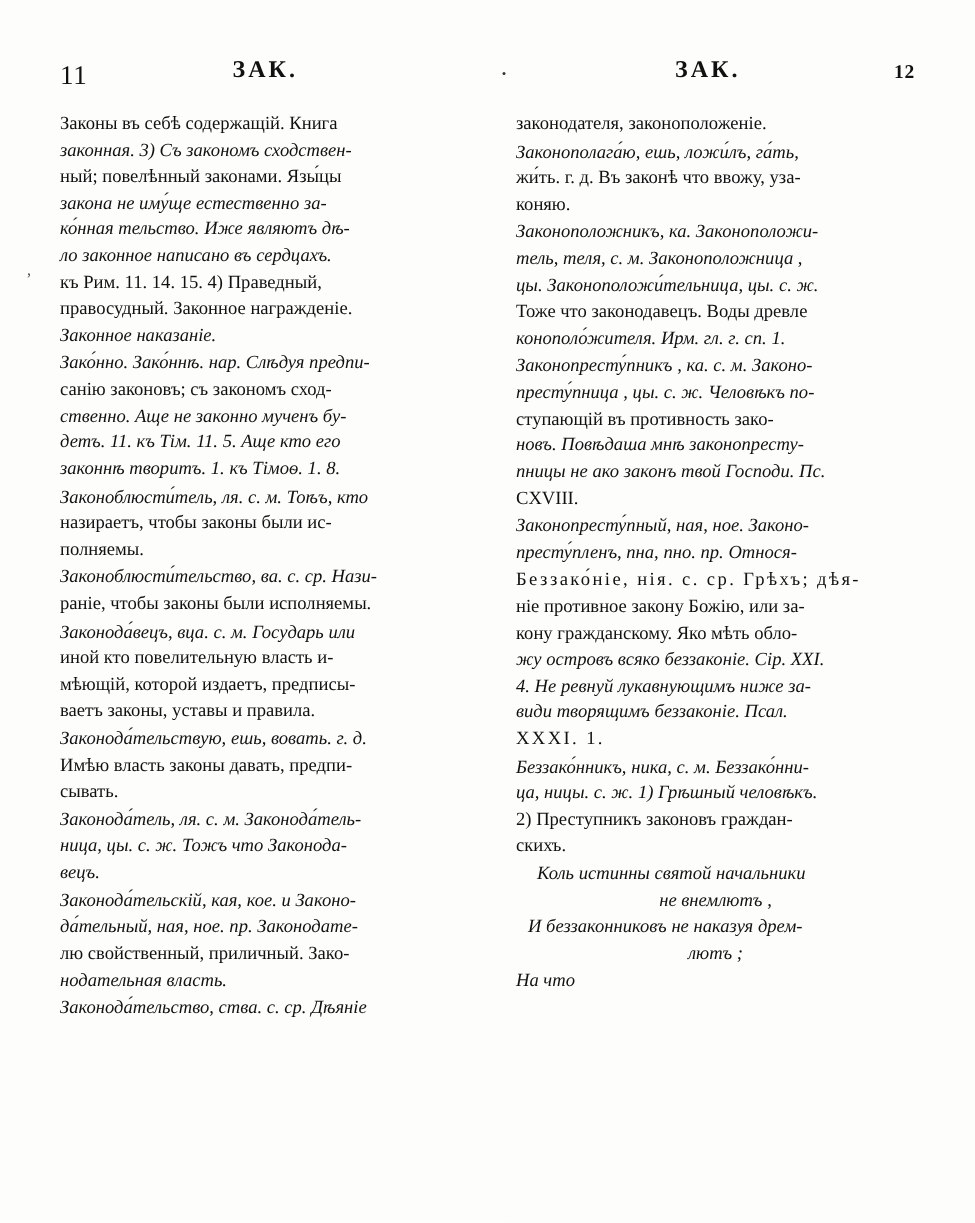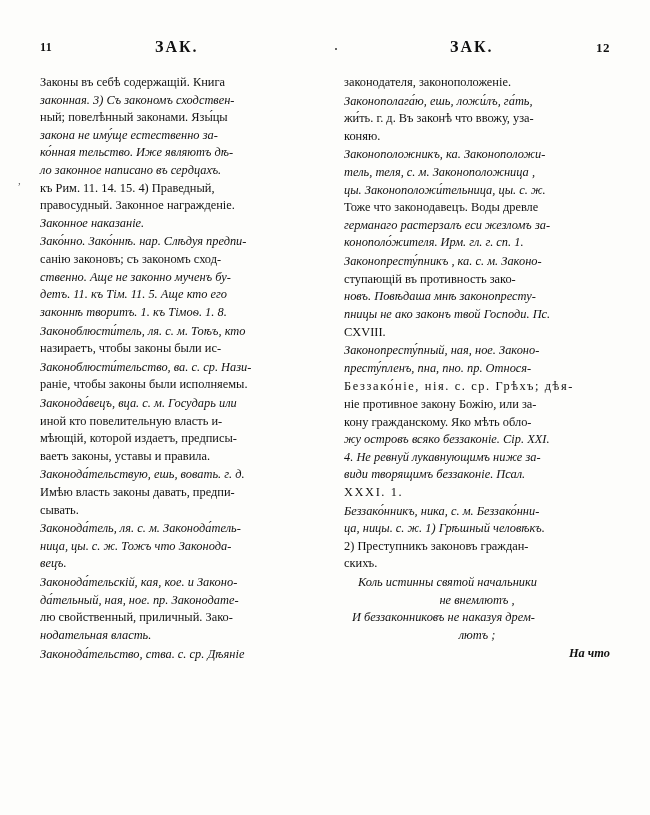--- a/index.html
+++ b/index.html
@@ -23,22 +23,22 @@
     background: #fdfdfb;
   }
   .header {
     position: relative;
     height: 34px;
   }
   .folio-left {
     position: absolute;
     left: 0px;
     top: 6px;
-    font-size: 12px;
-    font-weight: bold;
+    font-size: 18px;
+    font-weight: normal;
     letter-spacing: 0.5px;
   }
   .folio-right {
     position: absolute;
     right: 0px;
     top: 6px;
     font-size: 13px;
     font-weight: bold;
     letter-spacing: 0.5px;
   }
@@ -95,22 +95,20 @@
     white-space: pre-wrap;
   }
   .ital {
     font-style: italic;
   }
   .center {
     text-align: center;
     font-style: italic;
   }
   .right {
-    text-align: right;
-    font-weight: bold;
   }
   .spaced {
     letter-spacing: 1.6px;
   }
   .col-left .entry .ln,
   .col-right .entry .ln {
     display: block;
   }
   .hang {
     padding-left: 13px;
@@ -155,20 +153,21 @@
         <span class="ln ital">Зако́нно. Зако́ннѣ. нар. Слѣдуя предпи-</span>
         <span class="ln">санію законовъ; съ закономъ сход-</span>
         <span class="ln ital">ственно. Аще не законно мученъ бу-</span>
         <span class="ln ital">детъ. 11. къ Тім. 11. 5. Аще кто его</span>
         <span class="ln ital">законнѣ творитъ. 1. къ Тімоѳ. 1. 8.</span>
       </div>
 
       <div class="entry hang">
         <span class="ln ital">Законоблюсти́тель, ля. с. м. Тоѣъ, кто</span>
         <span class="ln">назираетъ, чтобы законы были ис-</span>
+        <span class="ln">полняемы.</span>
       </div>
 
       <div class="entry hang">
         <span class="ln ital">Законоблюсти́тельство, ва. с. ср. Нази-</span>
         <span class="ln">раніе, чтобы законы были исполняемы.</span>
       </div>
 
       <div class="entry hang">
         <span class="ln ital">Законода́вецъ, вца. с. м. Государь или</span>
         <span class="ln">иной кто повелительную власть и-</span>
@@ -211,26 +210,26 @@
         <span class="ln ital">Законополага́ю, ешь, ложи́лъ, га́ть,</span>
         <span class="ln">жи́ть. г. д. Въ законѣ что ввожу, уза-</span>
         <span class="ln">коняю.</span>
       </div>
 
       <div class="entry hang">
         <span class="ln ital">Законоположникъ, ка. Законоположи-</span>
         <span class="ln ital">тель, теля, с. м. Законоположница ,</span>
         <span class="ln ital">цы. Законоположи́тельница, цы. с. ж.</span>
         <span class="ln">Тоже что законодавецъ. Воды древле</span>
-        <span class="ln ital">германаго растерзалъ еси жезломъ за-</span>
         <span class="ln ital">конополо́жителя. Ирм. гл. г. сп. 1.</span>
       </div>
 
       <div class="entry hang">
         <span class="ln ital">Законопресту́пникъ , ка. с. м. Законо-</span>
+        <span class="ln ital">престу́пница , цы. с. ж. Человѣкъ по-</span>
         <span class="ln">ступающій въ противность зако-</span>
         <span class="ln ital">новъ. Повѣдаша мнѣ законопресту-</span>
         <span class="ln ital">пницы не ако законъ твой Господи. Пс.</span>
         <span class="ln">CXVIII.</span>
       </div>
 
       <div class="entry hang">
         <span class="ln ital">Законопресту́пный, ная, ное. Законо-</span>
         <span class="ln ital">престу́пленъ, пна, пно. пр. Относя-</span>
       </div>

